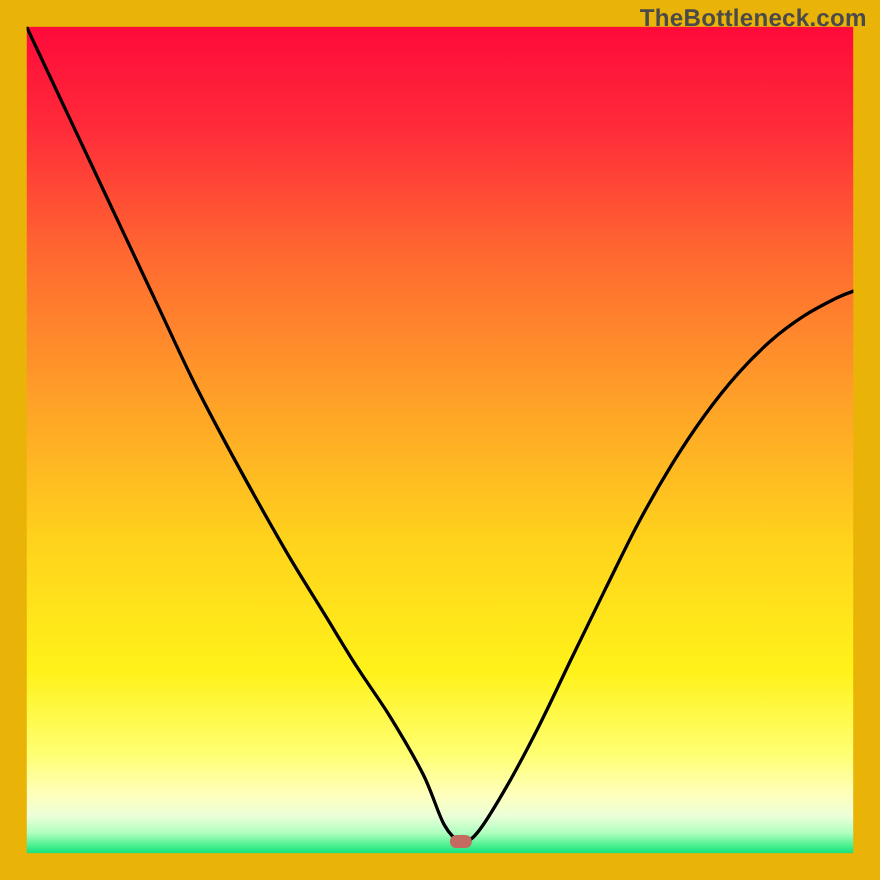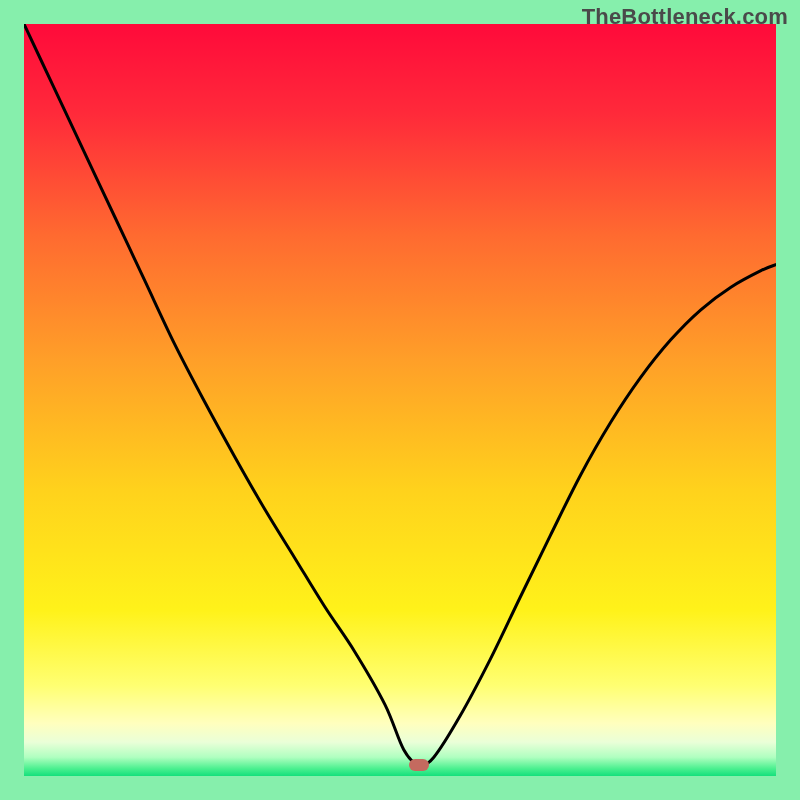--- a/index.html
+++ b/index.html
@@ -8,21 +8,21 @@
     width: 800px;
     height: 800px;
     background: #000;
     font-family: Arial, Helvetica, sans-serif;
     overflow: hidden;
   }
   .frame {
     position: relative;
     width: 800px;
     height: 800px;
-    background: #86efac;
+    background: #eab308;
   }
   .watermark {
     position: absolute;
     top: 4px;
     right: 12px;
     color: #4a4a4a;
     font-size: 22px;
     font-weight: bold;
     letter-spacing: 0.2px;
     z-index: 50;

